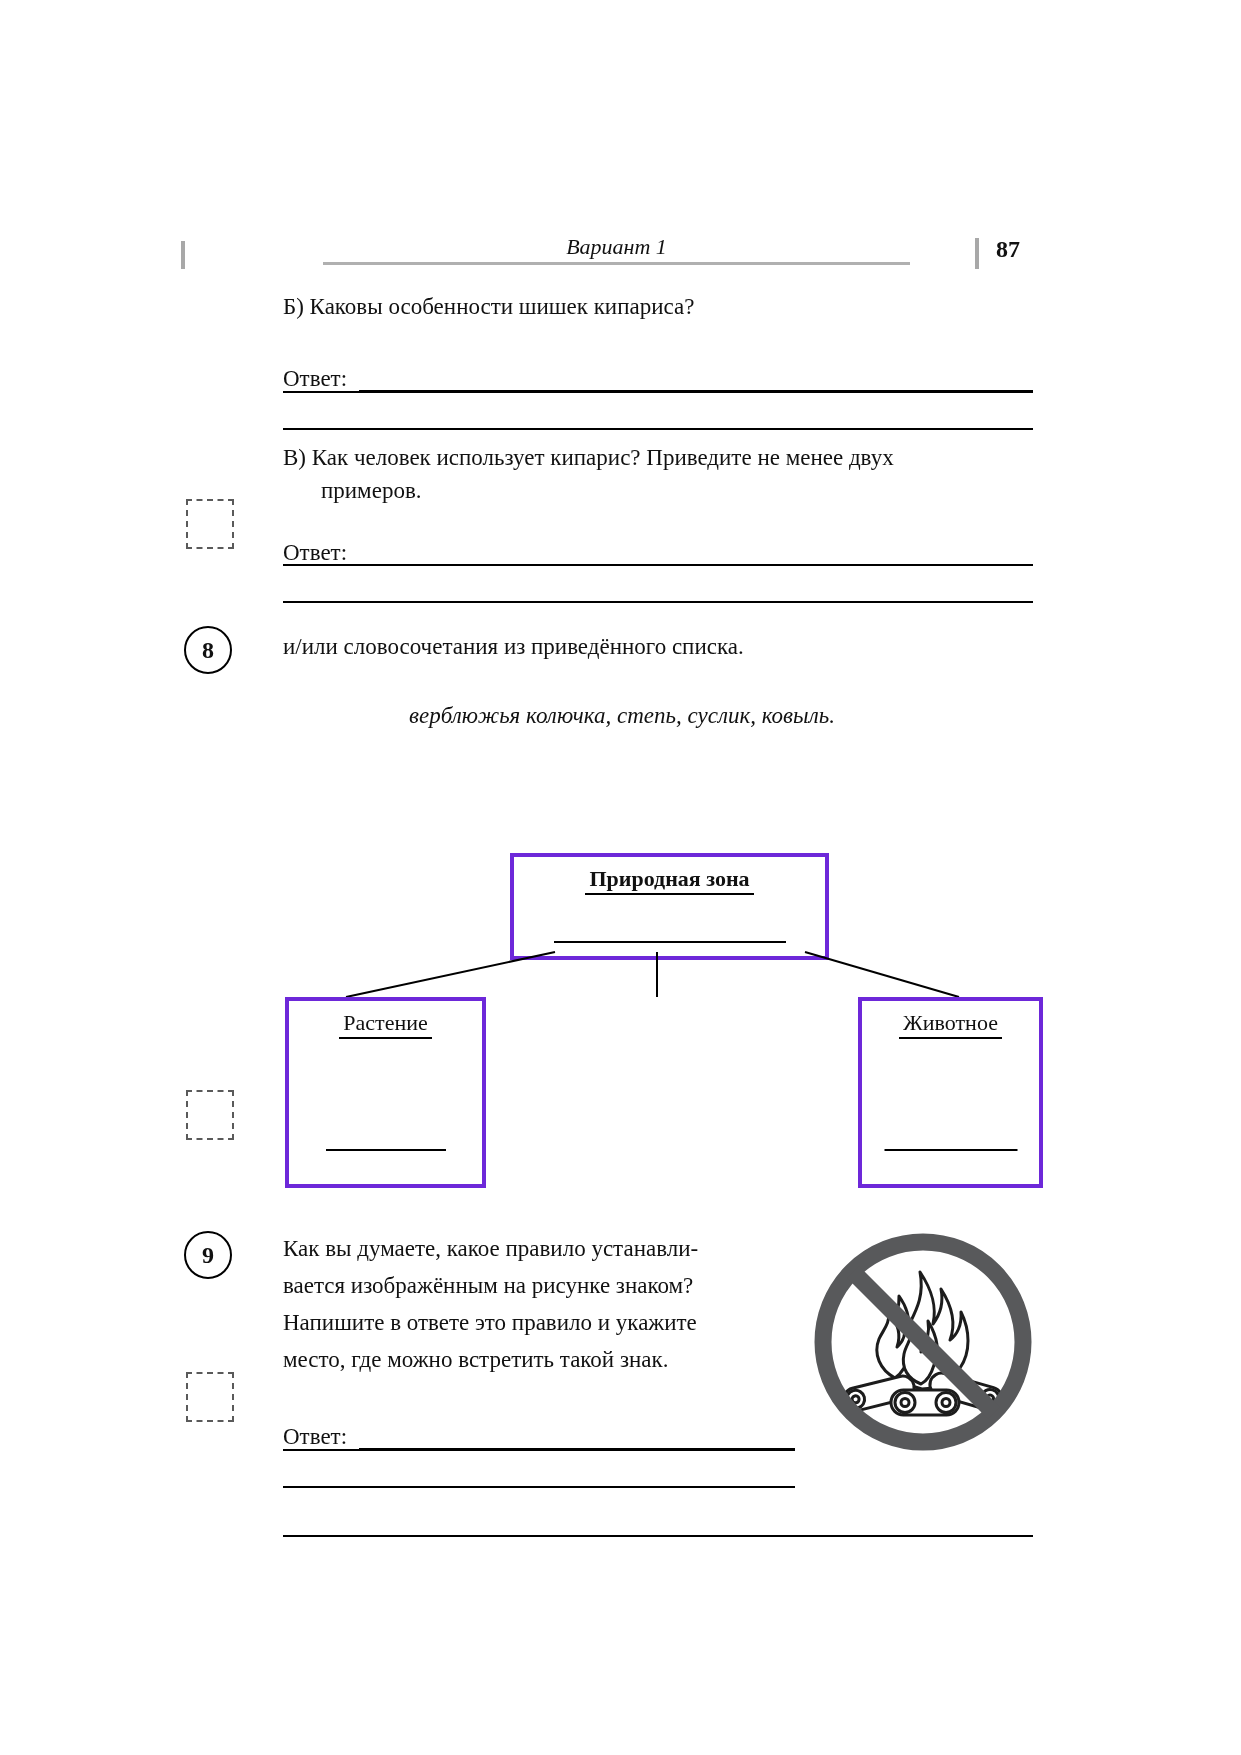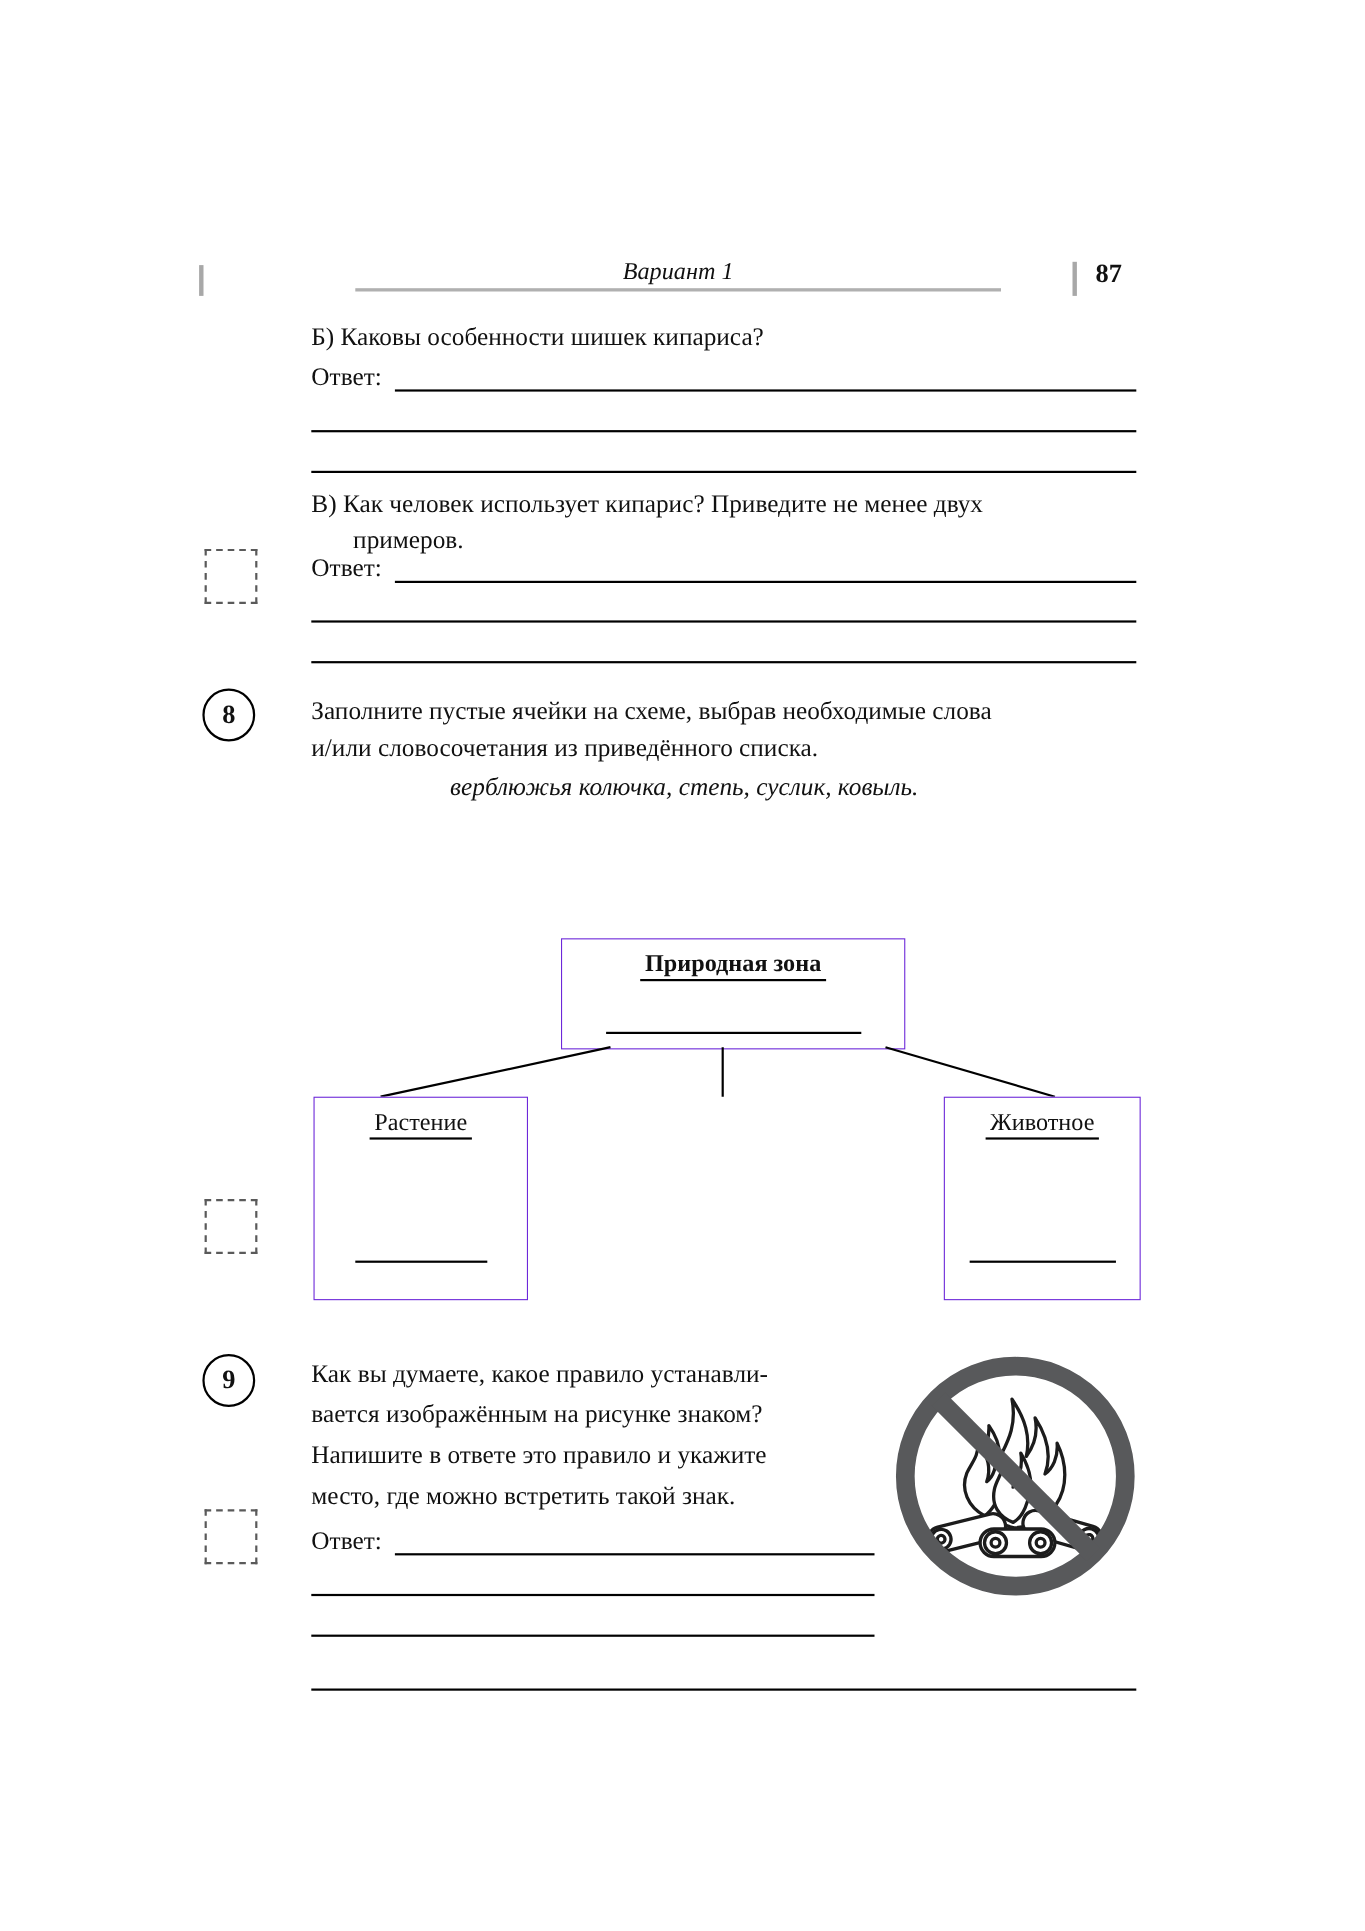--- a/index.html
+++ b/index.html
@@ -10,30 +10,30 @@
   .abs{position:absolute;}
   
   .hdr-title{left:323px;top:234px;width:587px;text-align:center;font-style:italic;font-size:22px;}
   .hdr-rule{left:323px;top:262px;width:587px;height:3px;background:#b0b0b0;}
   .hdr-tick{left:181px;top:241px;width:4px;height:28px;background:#a8a8a8;}
   .hdr-bar{left:975px;top:238px;width:4px;height:31px;background:#a8a8a8;}
   .hdr-num{left:996px;top:236px;font-weight:bold;font-size:24px;}
   
   .txt{left:283px;width:750px;font-size:23px;line-height:33px;}
   .hang{padding-left:38px;}
-  .answer-row{display:flex;align-items:flex-end;left:283px;width:750px;font-size:23px;}
+  .answer-row{display:flex;align-items:flex-end;left:283px;width:750px;font-size:23px;margin-top:36px;}
   .ans-label{white-space:nowrap;line-height:26px;}
   .ans-line{flex:1;border-bottom:2px solid #000;height:24px;margin-left:12px;}
   .rule-line{border-bottom:2px solid #000;height:22px;}
   .score-box{width:44px;height:46px;border:2px dashed #5a5a5a;background:#fff;}
   .qcircle{width:44px;height:44px;border:2.5px solid #000;border-radius:50%;
     display:flex;align-items:center;justify-content:center;font-weight:bold;font-size:24px;background:#fff;}
   .italic-list{left:283px;width:678px;text-align:center;font-style:italic;font-size:23px;line-height:33px;}
   
-  .dbox{border:1px solid #6d28d9;background:#fff;}
+  .dbox{border:4px solid #6d28d9;background:#fff;}
   .dbox-title{text-align:center;margin-top:9px;font-size:22px;}
   .dbox-title span{border-bottom:2px solid #000;padding:0 4px 2px 4px;}
   .dbox-title.bold{font-weight:bold;}
   .dblank{position:absolute;left:50%;transform:translateX(-50%);border-bottom:2px solid #000;}
   .cond-text{margin-top:16px;padding:0 13px;font-size:20.5px;line-height:29.5px;letter-spacing:0.4px;}
   .q9text{left:283px;width:485px;font-size:23px;line-height:37px;}
 </style>
 </head>
 <body>
 
@@ -60,21 +60,20 @@
   <div class="abs score-box" style="left:186px;top:499px"></div>
   <div class="abs answer-row" style="top:504px">
     <span class="ans-label">Ответ:</span>
     <span class="ans-line"></span>
   </div>
   <div class="abs rule-line" style="left:283px;top:542px;width:750px"></div>
   <div class="abs rule-line" style="left:283px;top:579px;width:750px"></div>
 
   <div class="abs qcircle" style="left:184px;top:626px">8</div>
   <div class="abs txt" style="top:630px">
-    <div>Заполните пустые ячейки на схеме, выбрав необходимые слова</div>
     <div>и/или словосочетания из приведённого списка.</div>
   </div>
   <div class="abs italic-list" style="top:699px">
     <div>верблюжья колючка, степь, суслик, ковыль.</div>
   </div>
 
   <div class="abs dbox" style="left:510px;top:853px;width:311px;height:99px">
     <div class="dbox-title bold"><span>Природная зона</span></div>
     <div class="dblank" style="bottom:13px;width:232px"></div>
   </div>

